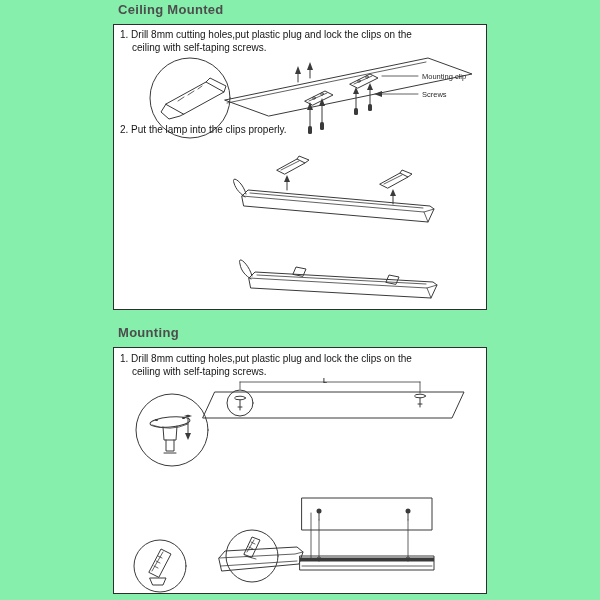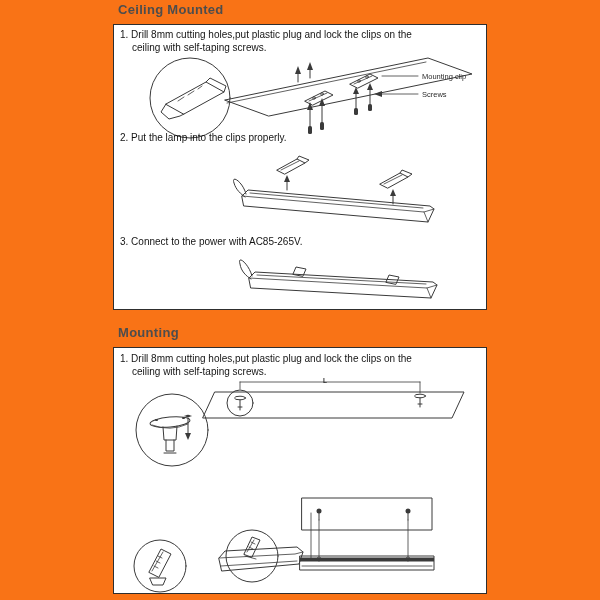--- a/index.html
+++ b/index.html
@@ -1,17 +1,17 @@
 <!DOCTYPE html>
 <html><head>
 <meta charset="utf-8">
 <style>
   html,body { margin:0; padding:0; background:#ffffff; }
   .page {
-    position:relative; width:600px; height:600px; background:#f97316;
+    position:relative; width:600px; height:600px; background:#86efac;
     font-family:"Liberation Sans", sans-serif; overflow:hidden;
   }
   .section-title {
     position:absolute; font-size:13px; font-weight:bold; color:#4d4d4d;
     letter-spacing:.3px; white-space:nowrap;
   }
   .box {
     position:absolute; border:1.5px solid #2e2e2e; background:#ffffff;
     box-sizing:border-box;
   }
@@ -90,21 +90,21 @@
       <path class="thin" d="M254,24 L290,24"></path>
       <text class="callout" x="294" y="27">Mounting clip</text>
     </g>
     <g>
       <path class="thin" d="M254,42 L290,42"></path>
       <polygon class="ink" points="246,42 254,39 254,45"></polygon>
       <text class="callout" x="294" y="45">Screws</text>
     </g>
   </svg>
 
-  <div class="step" style="left:120px;top:131px;width:345px">2. Put the lamp into the clips properly.</div>
+  <div class="step" style="left:120px;top:123px;width:345px">2. Put the lamp into the clips properly.</div>
 
   <svg class="illus" style="left:225px;top:150px" width="245" height="85" viewBox="0 0 245 85">
     <g>
       <path class="draw" d="M17,46 L23,40 L205,56 L209,59 L203,72 L19,56 Z"></path>
       <path class="thin" d="M17,46 L199,62 L209,59"></path>
       <path class="thin" d="M25,43 L198,58"></path>
       <path class="thin" d="M199,62 L203,72"></path>
     </g>
     <path class="draw" d="M21,44 C18,32 6,24 9,33 C11,40 16,44 20,47"></path>
     <g>
@@ -116,21 +116,20 @@
     </g>
     <g>
       <polygon class="draw" points="155,34 175,23 183,27 163,38"></polygon>
       <path class="thin" d="M159,34 L177,25"></path>
       <path class="draw" d="M175,23 L177,20 L187,24 L183,27"></path>
       <path class="draw" d="M168,54 L168,45"></path>
         <polygon class="ink" points="165,46 171,46 168,39"></polygon>
     </g>
   </svg>
 
-  <div class="step" style="left:120px;top:235px;width:345px">3. Connect to the power with AC85-265V.</div>
 
   <svg class="illus" style="left:228px;top:248px" width="235" height="62" viewBox="0 0 235 62">
     <g>
       <path class="draw" d="M21,30 L27,24 L205,34 L209,37 L203,50 L23,40 Z"></path>
       <path class="thin" d="M21,30 L199,40 L209,37"></path>
       <path class="thin" d="M29,27 L198,36"></path>
       <path class="thin" d="M199,40 L203,50"></path>
     </g>
     <polygon class="draw" points="65,26 68,19 78,21 75,28"></polygon>
     <polygon class="draw" points="158,34 161,27 171,29 168,36"></polygon>

